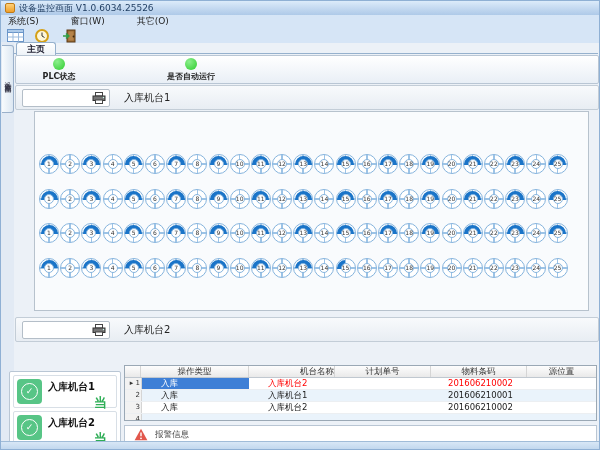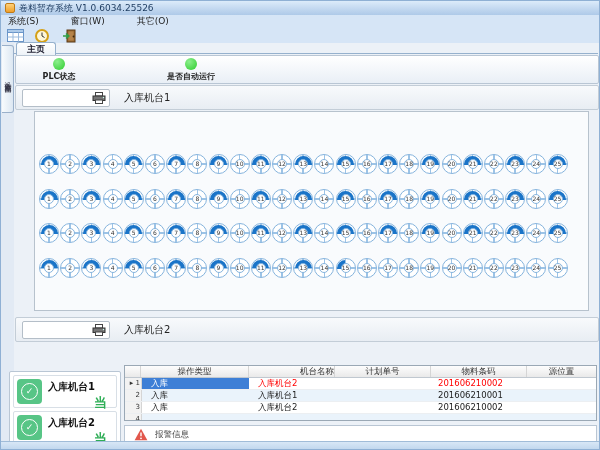--- a/index.html
+++ b/index.html
@@ -65,21 +65,21 @@
   .card-status{position:absolute;left:36px;top:18px;font-size:13px;color:#2fae57;font-weight:bold;margin-left:44px;}
   
   .grid{position:absolute;left:123px;top:364px;width:473px;height:56px;background:#22c55e;border:1px solid #9aa8b5;
     box-sizing:border-box;overflow:hidden;font-size:8.5px;}
   .ghead{display:flex;height:11px;background:linear-gradient(#fdfdfd,#e9e9e9);border-bottom:1px solid #c0c8d0;}
   .gh{border-right:1px solid #d5d5d5;text-align:center;line-height:11px;color:#333;overflow:hidden;white-space:nowrap;}
   .grow{display:flex;height:11px;border-bottom:1px solid #eceff2;background:#fff;}
   .grow:nth-child(even){background:#eaf3fb;}
   .rowhdr{width:15px;flex:0 0 15px;background:#f2f2f2;border-right:1px solid #d5d5d5;font-size:7px;
     text-align:right;padding-right:1px;line-height:11px;color:#333;white-space:nowrap;overflow:hidden;}
-  .gcell{line-height:11px;padding-left:9px;color:#222;overflow:hidden;white-space:nowrap;box-sizing:border-box;}
+  .gcell{line-height:11px;padding-left:19px;color:#222;overflow:hidden;white-space:nowrap;box-sizing:border-box;}
   .c0{width:107px;flex:0 0 107px;} .c1{width:85px;flex:0 0 85px;} .c2{width:95px;flex:0 0 95px;}
   .c3{width:95px;flex:0 0 95px;} .c4{flex:1;}
   .h0{width:107px;flex:0 0 107px;} .h1{width:85px;flex:0 0 85px;text-align:right;} .h2{width:95px;flex:0 0 95px;}
   .h3{width:95px;flex:0 0 95px;} .h4{flex:1;border-right:none;}
   .hr0{width:15px;flex:0 0 15px;border-right:1px solid #d5d5d5;}
   .selcell{background:#3e7fd6;color:#fff;}
   .red{color:#ff0000;}
   
   .alarm{position:absolute;left:123px;top:424px;width:473px;height:19px;background:#fff;border:1px solid #b9c6d4;
     box-sizing:border-box;display:flex;align-items:center;gap:7px;padding-left:9px;}
@@ -88,21 +88,21 @@
   .statusbar{position:absolute;left:0;right:0;bottom:0;height:7px;
     background:linear-gradient(#d8e7f6,#c2d8ee);border-top:1px solid #a0bcd8;}
 </style>
 </head>
 <body>
 
 <div class="win">
 
   <div class="titlebar">
     <span class="app-icon"></span>
-    <span class="title-text">卷料暂存系统 V1.0.6034.25526</span>
+    <span class="title-text">设备监控画面 V1.0.6034.25526</span>
   </div>
 
   <div class="menubar">
     <span class="menu-item">系统(S)</span>
     <span class="menu-item">窗口(W)</span>
     <span class="menu-item">其它(O)</span>
   </div>
 
   <div class="toolbar">
     <span class="tool-btn">

